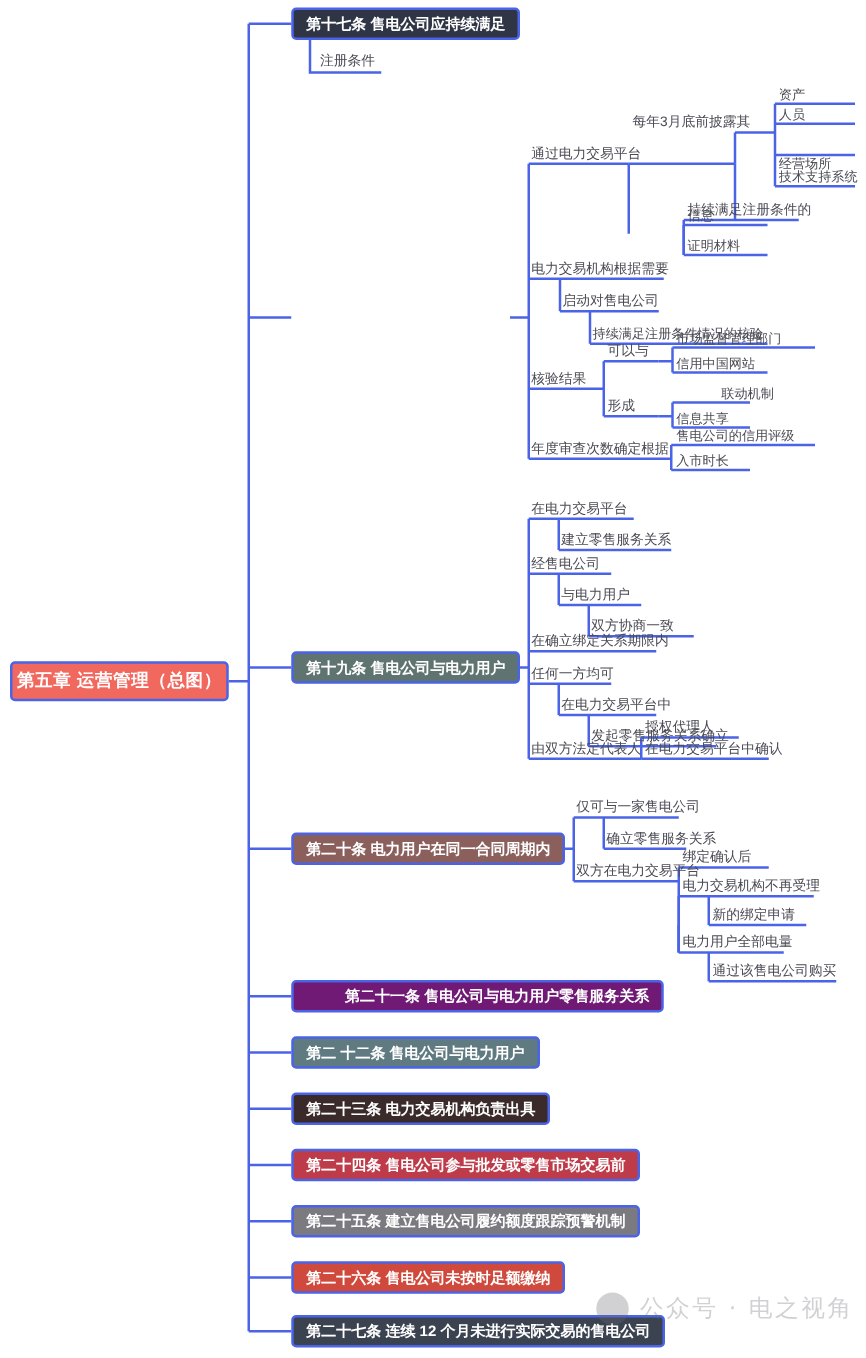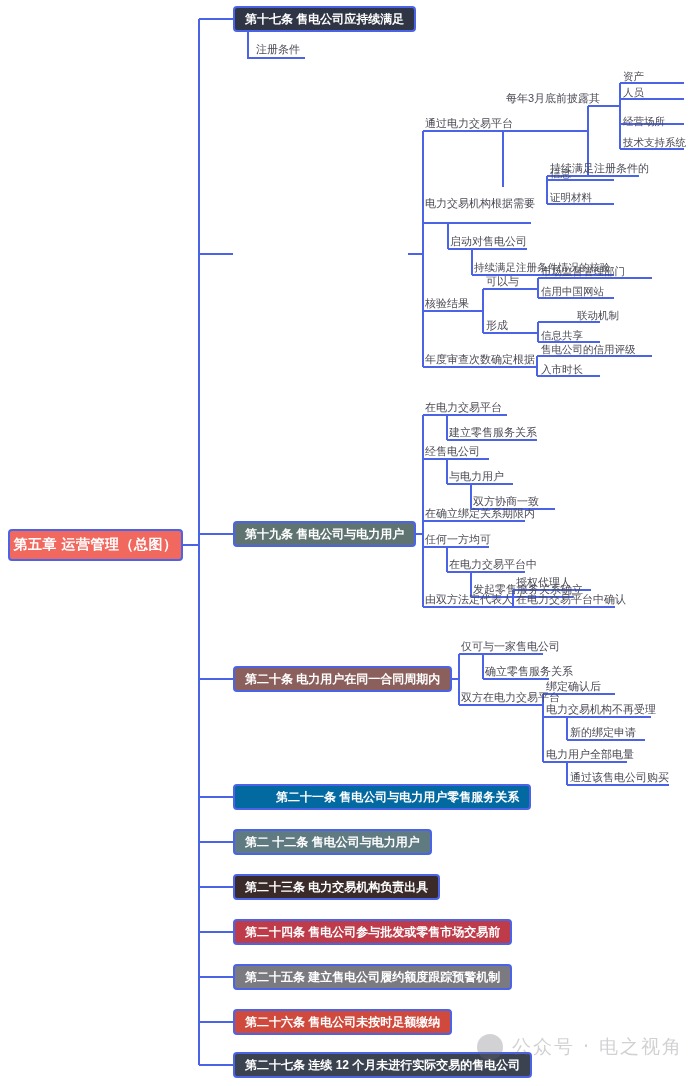--- a/index.html
+++ b/index.html
@@ -171,21 +171,21 @@
 
 
   <div class="l1" style="left:233px;top:521px;background:#5F7470;">
     <span>第十九条  售电公司与电力用户</span>
   </div>
 
   <div class="l1" style="left:233px;top:666px;background:#8A5F5C;">
     <span>第二十条  电力用户在同一合同周期内</span>
   </div>
 
-  <div class="l1" style="left:233px;top:784px;background:#0369a1;padding-left:41px;">
+  <div class="l1" style="left:233px;top:784px;background:#701a75;padding-left:41px;">
     <span>第二十一条  售电公司与电力用户零售服务关系</span>
   </div>
 
   <div class="l1" style="left:233px;top:829px;background:#5F7A80;">
     <span>第二 十二条  售电公司与电力用户</span>
   </div>
 
   <div class="l1" style="left:233px;top:874px;background:#3A2A2A;">
     <span>第二十三条  电力交易机构负责出具</span>
   </div>
@@ -211,31 +211,31 @@
   </div>
 
   <div class="tx" style="left:425px;top:116px;">
     <span>通过电力交易平台</span></div>
   <div class="tx" style="left:506px;top:91px;">
     <span>每年3月底前披露其</span></div>
   <div class="tx sm" style="left:623px;top:69px;">
     <span>资产</span></div>
   <div class="tx sm" style="left:623px;top:85px;">
     <span>人员</span></div>
-  <div class="tx sm" style="left:623px;top:114px;">
+  <div class="tx sm" style="left:623px;top:124px;">
     <span>经营场所</span></div>
   <div class="tx sm" style="left:623px;top:135px;">
     <span>技术支持系统</span></div>
   <div class="tx" style="left:550px;top:161px;">
     <span>持续满足注册条件的</span></div>
   <div class="tx sm" style="left:550px;top:166px;">
     <span>信息</span></div>
   <div class="tx sm" style="left:550px;top:190px;">
     <span>证明材料</span></div>
-  <div class="tx" style="left:425px;top:196px;">
+  <div class="tx" style="left:425px;top:208px;">
     <span>电力交易机构根据需要</span></div>
   <div class="tx" style="left:450px;top:234px;">
     <span>启动对售电公司</span></div>
   <div class="tx sm" style="left:474px;top:260px;">
     <span>持续满足注册条件情况的核验</span></div>
   <div class="tx" style="left:425px;top:296px;">
     <span>核验结果</span></div>
   <div class="tx" style="left:486px;top:274px;">
     <span>可以与</span></div>
   <div class="tx sm" style="left:541px;top:264px;">

